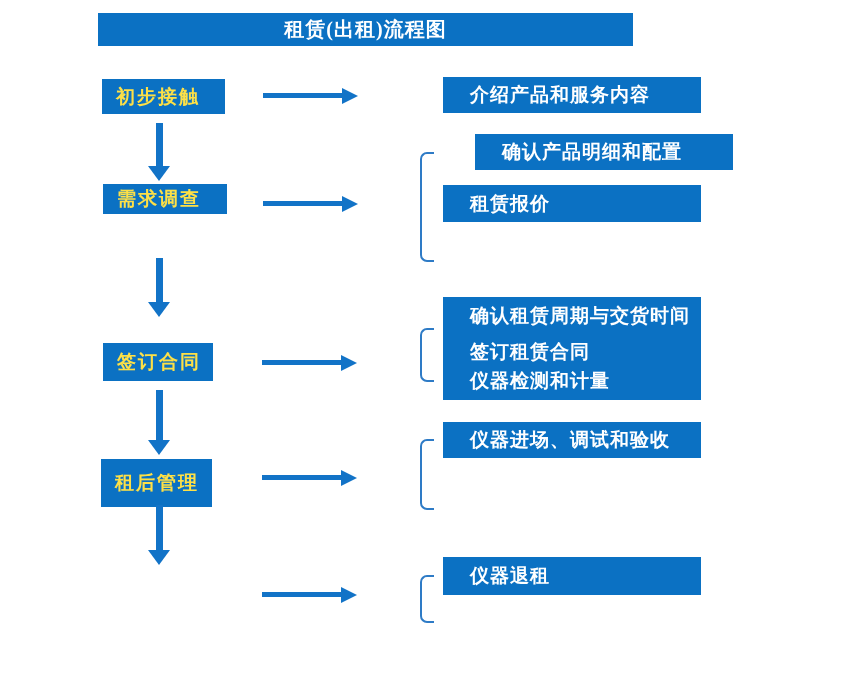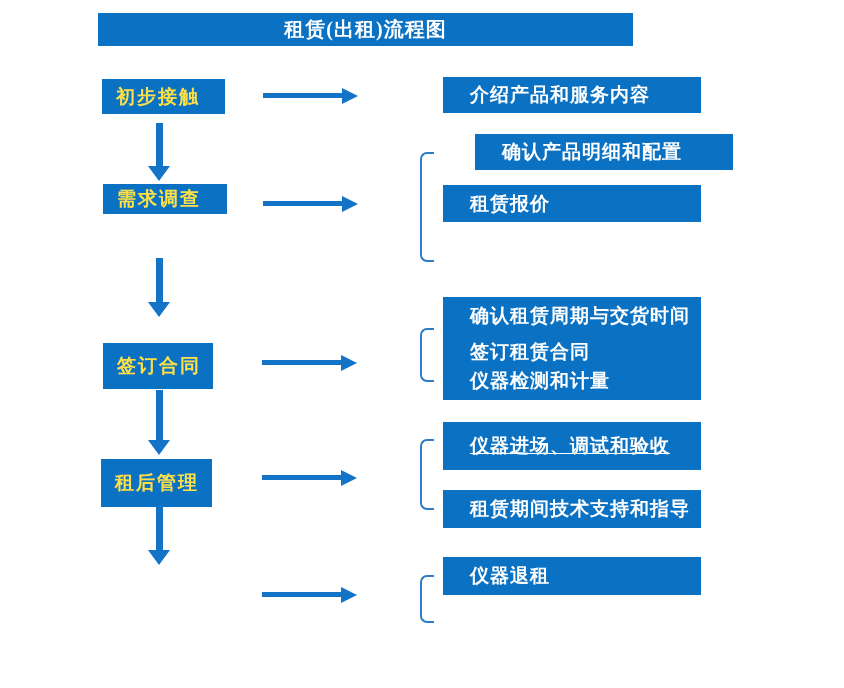--- a/index.html
+++ b/index.html
@@ -42,21 +42,21 @@
 </style>
 </head>
 <body>
 
 <div class="canvas">
 
   <div class="title-bar">租赁(出租)流程图</div>
 
   <div class="stage-box" style="left:102px;top:79px;width:123px;height:35px;">初步接触</div>
   <div class="stage-box" style="left:103px;top:184px;width:124px;height:30px;">需求调查</div>
-  <div class="stage-box" style="left:103px;top:343px;width:110px;height:46px;">签订合同</div>
+  <div class="stage-box" style="left:103px;top:343px;width:110px;height:38px;">签订合同</div>
   <div class="stage-box" style="left:101px;top:459px;width:111px;height:48px;">租后管理</div>
 
   <div class="v-shaft" style="left:156px;top:123px;height:44px;"></div>
   <div class="v-head" style="left:148px;top:166px;"></div>
 
   <div class="v-shaft" style="left:156px;top:258px;height:45px;"></div>
   <div class="v-head" style="left:148px;top:302px;"></div>
 
   <div class="v-shaft" style="left:156px;top:390px;height:51px;"></div>
   <div class="v-head" style="left:148px;top:440px;"></div>
@@ -86,18 +86,17 @@
 
   <div class="output-box" style="top:77px;height:36px;">介绍产品和服务内容</div>
 
   <div class="output-box" style="top:134px;height:36px;margin-left:32px;">确认产品明细和配置</div>
   <div class="output-box" style="top:185px;height:37px;">租赁报价</div>
   <div class="output-box" style="top:258px;height:37px;margin-top:39px;">确认租赁周期与交货时间</div>
 
   <div class="output-box" style="top:322px;height:38px;margin-top:11px;">签订租赁合同</div>
   <div class="output-box" style="top:362px;height:38px;">仪器检测和计量</div>
 
-  <div class="output-box" style="top:422px;height:48px;text-decoration:underline;">仪器进场、调试和验收</div>
-  <div class="output-box" style="top:490px;height:38px;">租赁期间技术支持和指导</div>
+  <div class="output-box" style="top:422px;height:36px;">仪器进场、调试和验收</div>
 
   <div class="output-box" style="top:557px;height:38px;">仪器退租</div>
 
 </div>
 
 </body></html>

